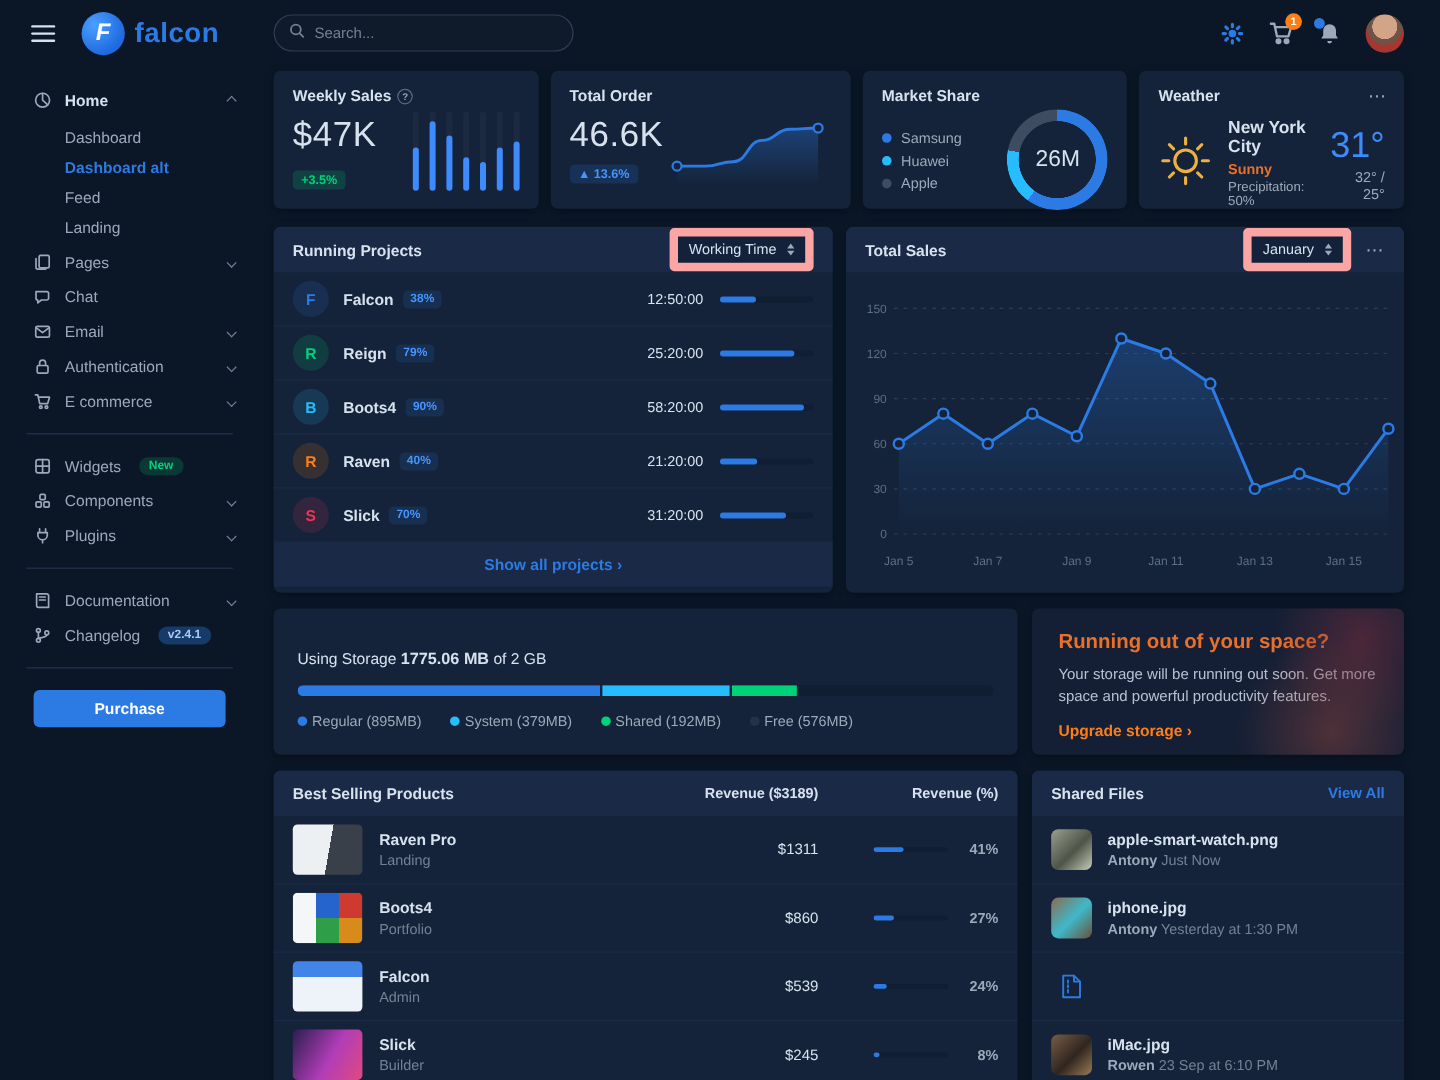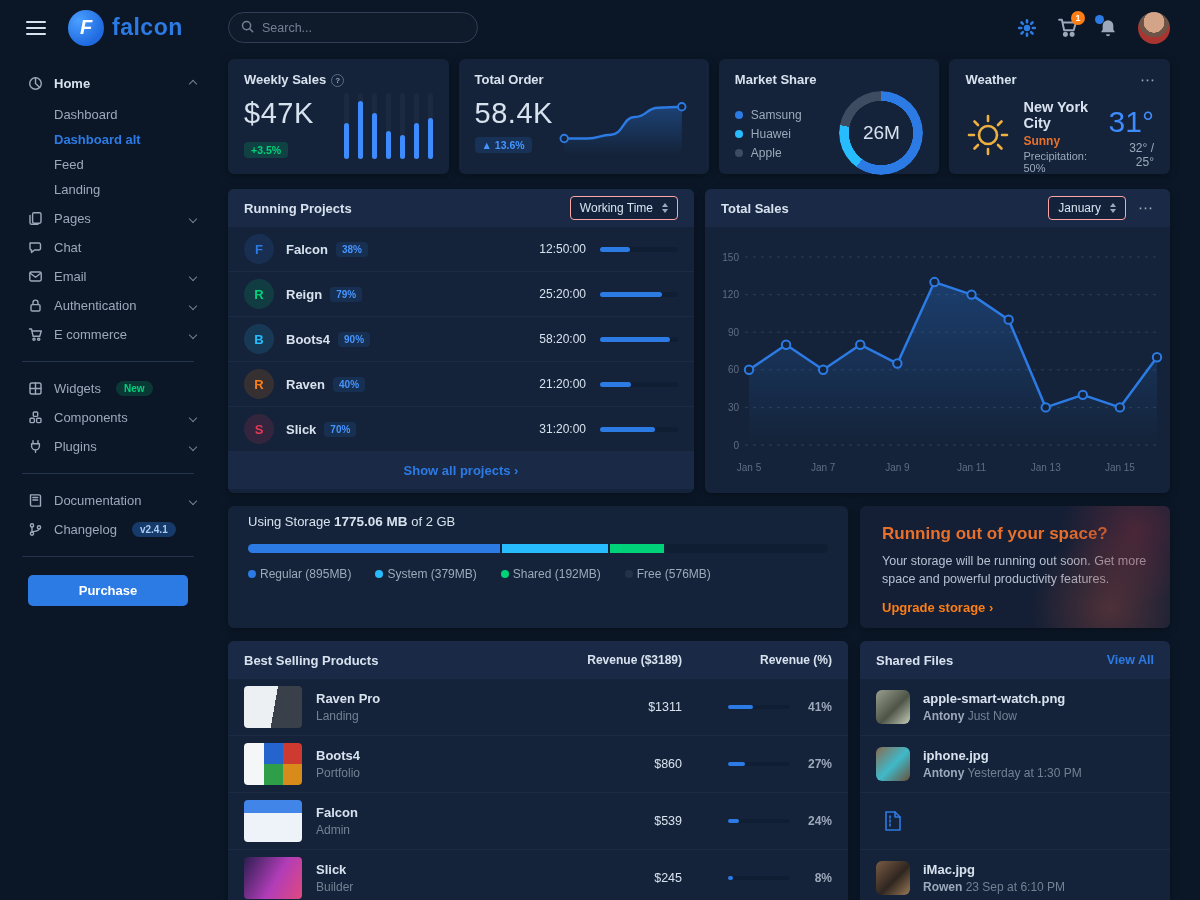--- a/index.html
+++ b/index.html
@@ -98,21 +98,21 @@
   .more-dots { color:#9da9bb; font-size:15px; letter-spacing:1px; cursor:pointer; }
   .card .corner { position:absolute; top:12px; right:14px; }
 
   
   .mid-row { display:grid; grid-template-columns:466px 1fr; gap:11px; margin-top:15px; }
   .panel { background:#142339; border-radius:6px; overflow:hidden;
     box-shadow:0 2px 8px rgba(0,0,0,.3); }
   .panel-header { background:#1a2a46; padding:0 16px; height:38px; display:flex;
     align-items:center; justify-content:space-between; }
   .panel-title { font-size:13px; font-weight:bold; color:#d8e2ef; }
-  .select { border:1px solid #fca5a5; border-radius:4px; padding:4px 9px; display:flex;
+  .select { border:7px solid #fca5a5; border-radius:4px; padding:4px 9px; display:flex;
     align-items:center; gap:9px; font-size:12px; color:#d8e2ef; cursor:pointer; background:rgba(11,23,39,.4); }
   .sel-arrows { display:inline-flex; flex-direction:column; gap:2px; }
   .sel-arrows i { width:0; height:0; border-left:3.5px solid transparent; border-right:3.5px solid transparent; }
   .sel-arrows .a-up { border-bottom:4px solid #9da9bb; }
   .sel-arrows .a-down { border-top:4px solid #9da9bb; }
   .hdr-right { display:flex; align-items:center; gap:12px; }
 
   .rp-row { display:flex; align-items:center; height:45px; padding:0 16px;
     border-bottom:1px solid #1c2b45; }
   .rp-avatar { width:30px; height:30px; border-radius:50%; display:flex; align-items:center;
@@ -124,21 +124,21 @@
   .rp-bar { width:78px; height:5px; background:#0f1e33; border-radius:3px; margin-left:14px;
     position:relative; }
   .rp-bar span { position:absolute; left:0; top:0; height:100%; background:#2c7be5; border-radius:3px; }
   .rp-footer { height:37px; background:#1a2a46; display:flex; align-items:center;
     justify-content:center; font-size:13px; color:#2c7be5; font-weight:bold; cursor:pointer; }
 
   .ts-chart { padding:6px 4px 0; }
 
   
   .storage-row { display:grid; grid-template-columns:620px 1fr; gap:12px; margin-top:13px; }
-  .storage-card { background:#142339; border-radius:6px; padding:8px 20px; height:122px;
+  .storage-card { background:#142339; border-radius:6px; padding:34px 20px; height:122px;
     box-shadow:0 2px 8px rgba(0,0,0,.3); }
   .storage-title { font-size:13px; color:#d8e2ef; }
   .storage-title b { font-size:13.5px; }
   .storage-bar { display:flex; height:9px; border-radius:5px; overflow:hidden; margin:15px 0 14px; }
   .storage-bar div { height:100%; margin-right:2px; }
   .storage-bar div:last-child { margin-right:0; flex:1; }
   .storage-legend { list-style:none; display:flex; gap:24px; }
   .storage-legend li { font-size:12px; color:#9da9bb; display:flex; align-items:center; gap:4px; }
 
   .space-card { background:#141f35; border-radius:6px; padding:18px 22px; height:122px;
@@ -399,21 +399,21 @@
                 <div class="bar-fill" style="height: 62%;"></div>
               </div>
             </div>
         </div>
       </div>
 
       <div class="card">
         <div class="card-title">Total Order</div>
         <div class="ws-flex">
           <div>
-            <div class="big-val">58.4K</div>
+            <div class="big-val">46.6K</div>
             <span class="delta delta-blue">▲ 13.6%</span>
           </div>
           <svg id="total-order-spark" width="140" height="74" viewBox="0 0 150 75">
               <defs>
                 <linearGradient id="toG" x1="0" y1="0" x2="0" y2="1">
     <stop offset="0" stop-color="rgba(44,123,229,.35)"></stop>
                   <stop offset="1" stop-color="rgba(44,123,229,0)"></stop>
                 </linearGradient>
               </defs>
     <path d="M12,53 C24.6,53 24.6,53 37.2,53 C49.8,53 49.8,49 62.4,49 C75,49 75,30 87.6,30 C100.19999999999999,30 100.19999999999999,20 112.8,20 C125.4,20 125.4,19 138,19 L138,70 L12,70 Z" fill="url(#toG)"></path>

